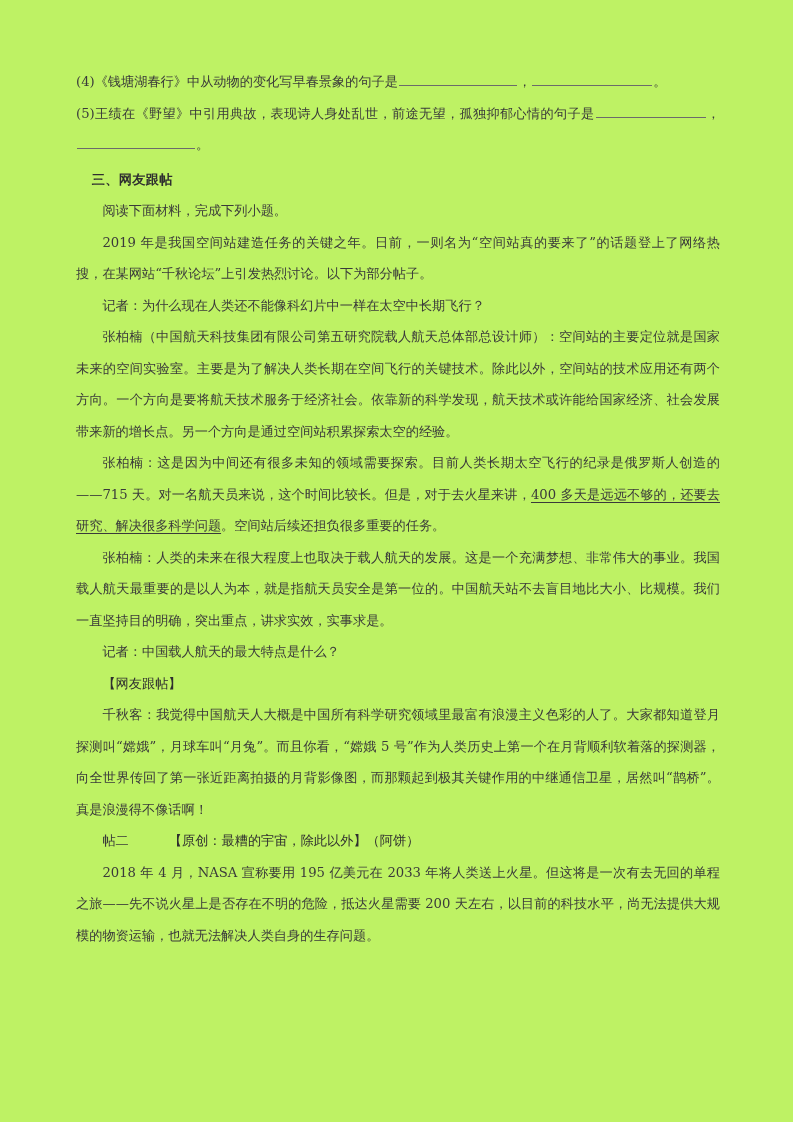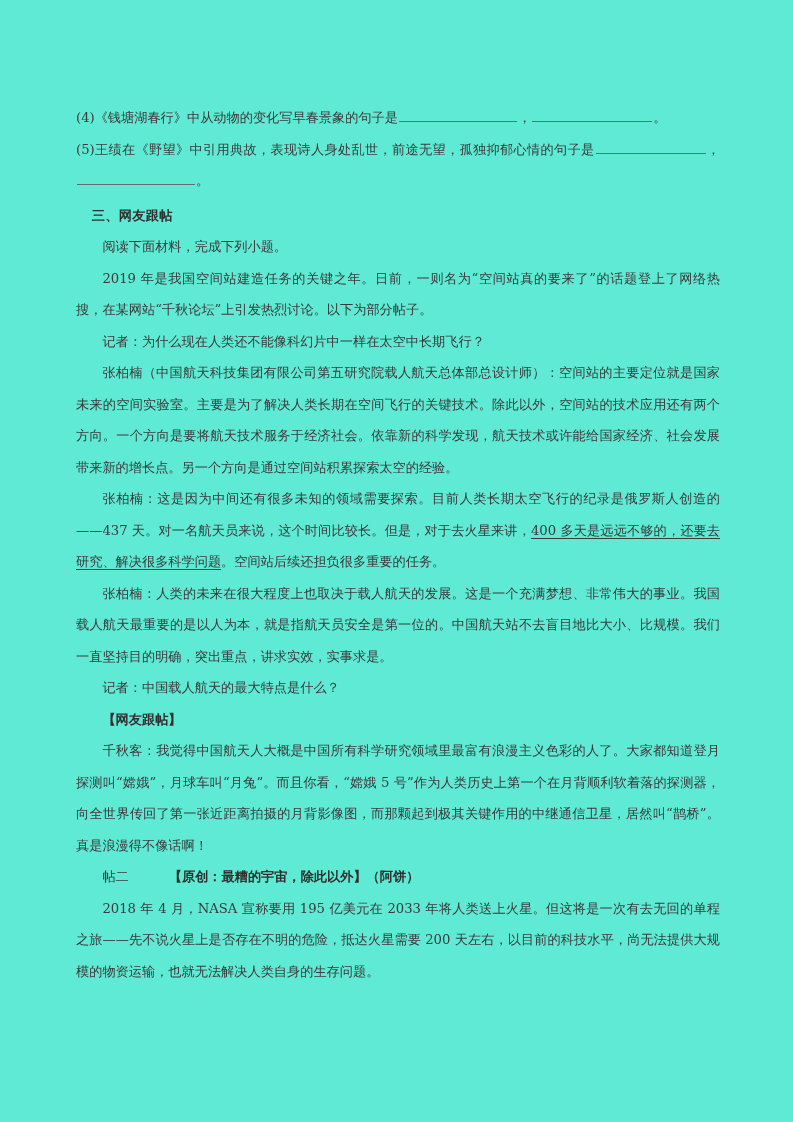--- a/index.html
+++ b/index.html
@@ -11,23 +11,23 @@
     width: 793px;
     height: 1122px;
     font-family: "DejaVu Serif", "Liberation Serif", serif;
     color: #3a3a3a;
     -webkit-font-smoothing: antialiased;
   }
   .page {
     position: relative;
     width: 793px;
     height: 1122px;
-    background: #5eead4;
+    background: #bef264;
     box-sizing: border-box;
-    padding: 102px 73px 0 76px;
+    padding: 66px 73px 0 76px;
   }
   .doc {
     font-size: 13.2px;
     line-height: 31.5px;
     text-align: justify;
     text-justify: inter-ideograph;
   }
   p {
     margin: 0;
     padding: 0;
@@ -39,21 +39,21 @@
     text-indent: 0;
   }
   .section-title {
     font-weight: bold;
     text-indent: 1.2em;
     letter-spacing: 0.3px;
     color: #2f2f2f;
     margin-top: 3px;
   }
   .bold {
-    font-weight: bold;
+    font-weight: normal;
     color: #2f2f2f;
   }
   .blank {
     display: inline-block;
     border-bottom: 1px solid #6b6b6b;
     vertical-align: baseline;
     height: 0.95em;
     margin: 0 1px;
   }
   .blank-a { width: 118px; }
@@ -85,21 +85,21 @@
     <p class="para">阅读下面材料，完成下列小题。</p>
 
     <p class="para">2019 年是我国空间站建造任务的关键之年。日前，一则名为“空间站真的要来了”的话题登上了网络热搜，在某网站“千秋论坛”上引发热烈讨论。以下为部分帖子。</p>
 
 
 
     <p class="para"><span>记者：</span><span>为什么现在人类还不能像科幻片中一样在太空中长期飞行？</span></p>
 
     <p class="para"><span>张柏楠（中国航天科技集团有限公司第五研究院载人航天总体部总设计师）：</span><span>空间站的主要定位就是国家未来的空间实验室。主要是为了解决人类长期在空间飞行的关键技术。除此以外，空间站的技术应用还有两个方向。一个方向是要将航天技术服务于经济社会。依靠新的科学发现，航天技术或许能给国家经济、社会发展带来新的增长点。另一个方向是通过空间站积累探索太空的经验。</span></p>
 
-    <p class="para"><span>张柏楠：</span><span>这是因为中间还有很多未知的领域需要探索。目前人类长期太空飞行的纪录是俄罗斯人创造的——437 天。对一名航天员来说，这个时间比较长。但是，对于去火星来讲，</span><span class="u">400 多天是远远不够的，还要去研究、解决很多科学问题</span><span>。空间站后续还担负很多重要的任务。</span></p>
+    <p class="para"><span>张柏楠：</span><span>这是因为中间还有很多未知的领域需要探索。目前人类长期太空飞行的纪录是俄罗斯人创造的——715 天。对一名航天员来说，这个时间比较长。但是，对于去火星来讲，</span><span class="u">400 多天是远远不够的，还要去研究、解决很多科学问题</span><span>。空间站后续还担负很多重要的任务。</span></p>
 
     <p class="para"><span>张柏楠：</span><span>人类的未来在很大程度上也取决于载人航天的发展。这是一个充满梦想、非常伟大的事业。我国载人航天最重要的是以人为本，就是指航天员安全是第一位的。中国航天站不去盲目地比大小、比规模。我们一直坚持目的明确，突出重点，讲求实效，实事求是。</span></p>
 
     <p class="para"><span>记者：</span><span>中国载人航天的最大特点是什么？</span></p>
 
     <p class="para bold">【网友跟帖】</p>
 
     <p class="para"><span>千秋客：</span><span>我觉得中国航天人大概是中国所有科学研究领域里最富有浪漫主义色彩的人了。大家都知道登月探测叫“嫦娥”，月球车叫“月兔”。而且你看，“嫦娥 5 号”作为人类历史上第一个在月背顺利软着落的探测器，向全世界传回了第一张近距离拍摄的月背影像图，而那颗起到极其关键作用的中继通信卫星，居然叫“鹊桥”。真是浪漫得不像话啊！</span></p>
 
     <p class="para"><span>帖二</span><span class="tab-gap"></span><span class="bold">【原创：最糟的宇宙，除此以外】（阿饼）</span></p>

